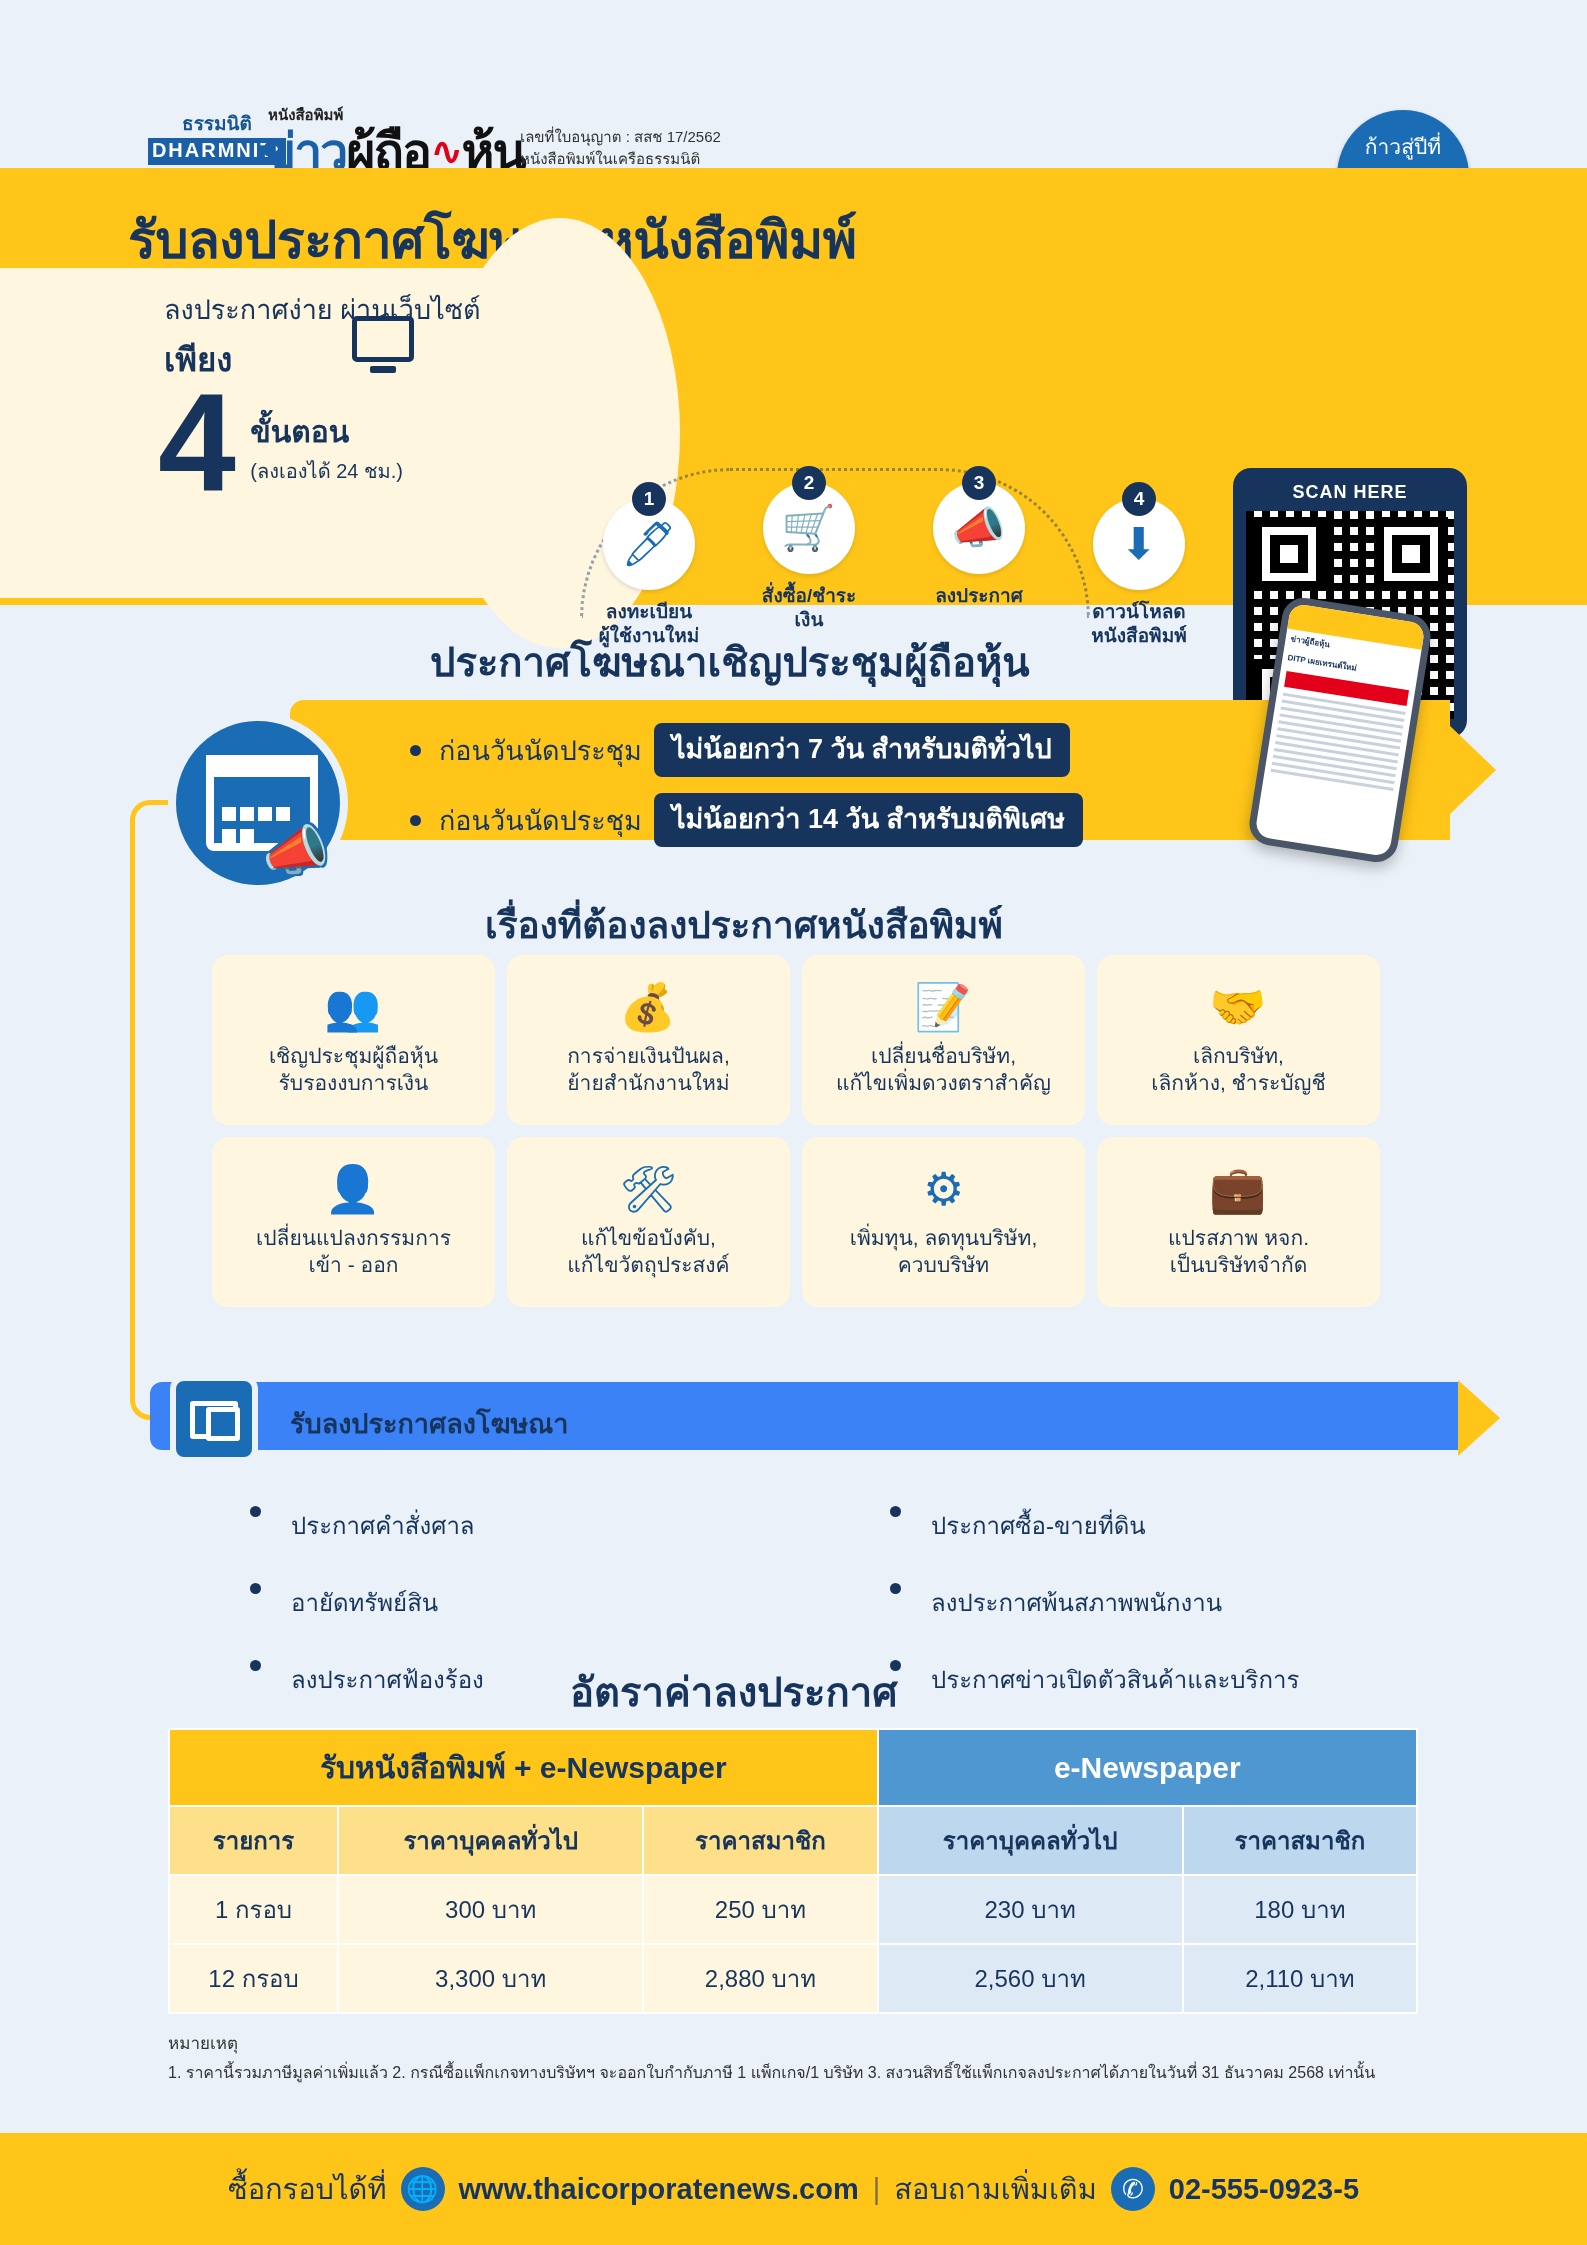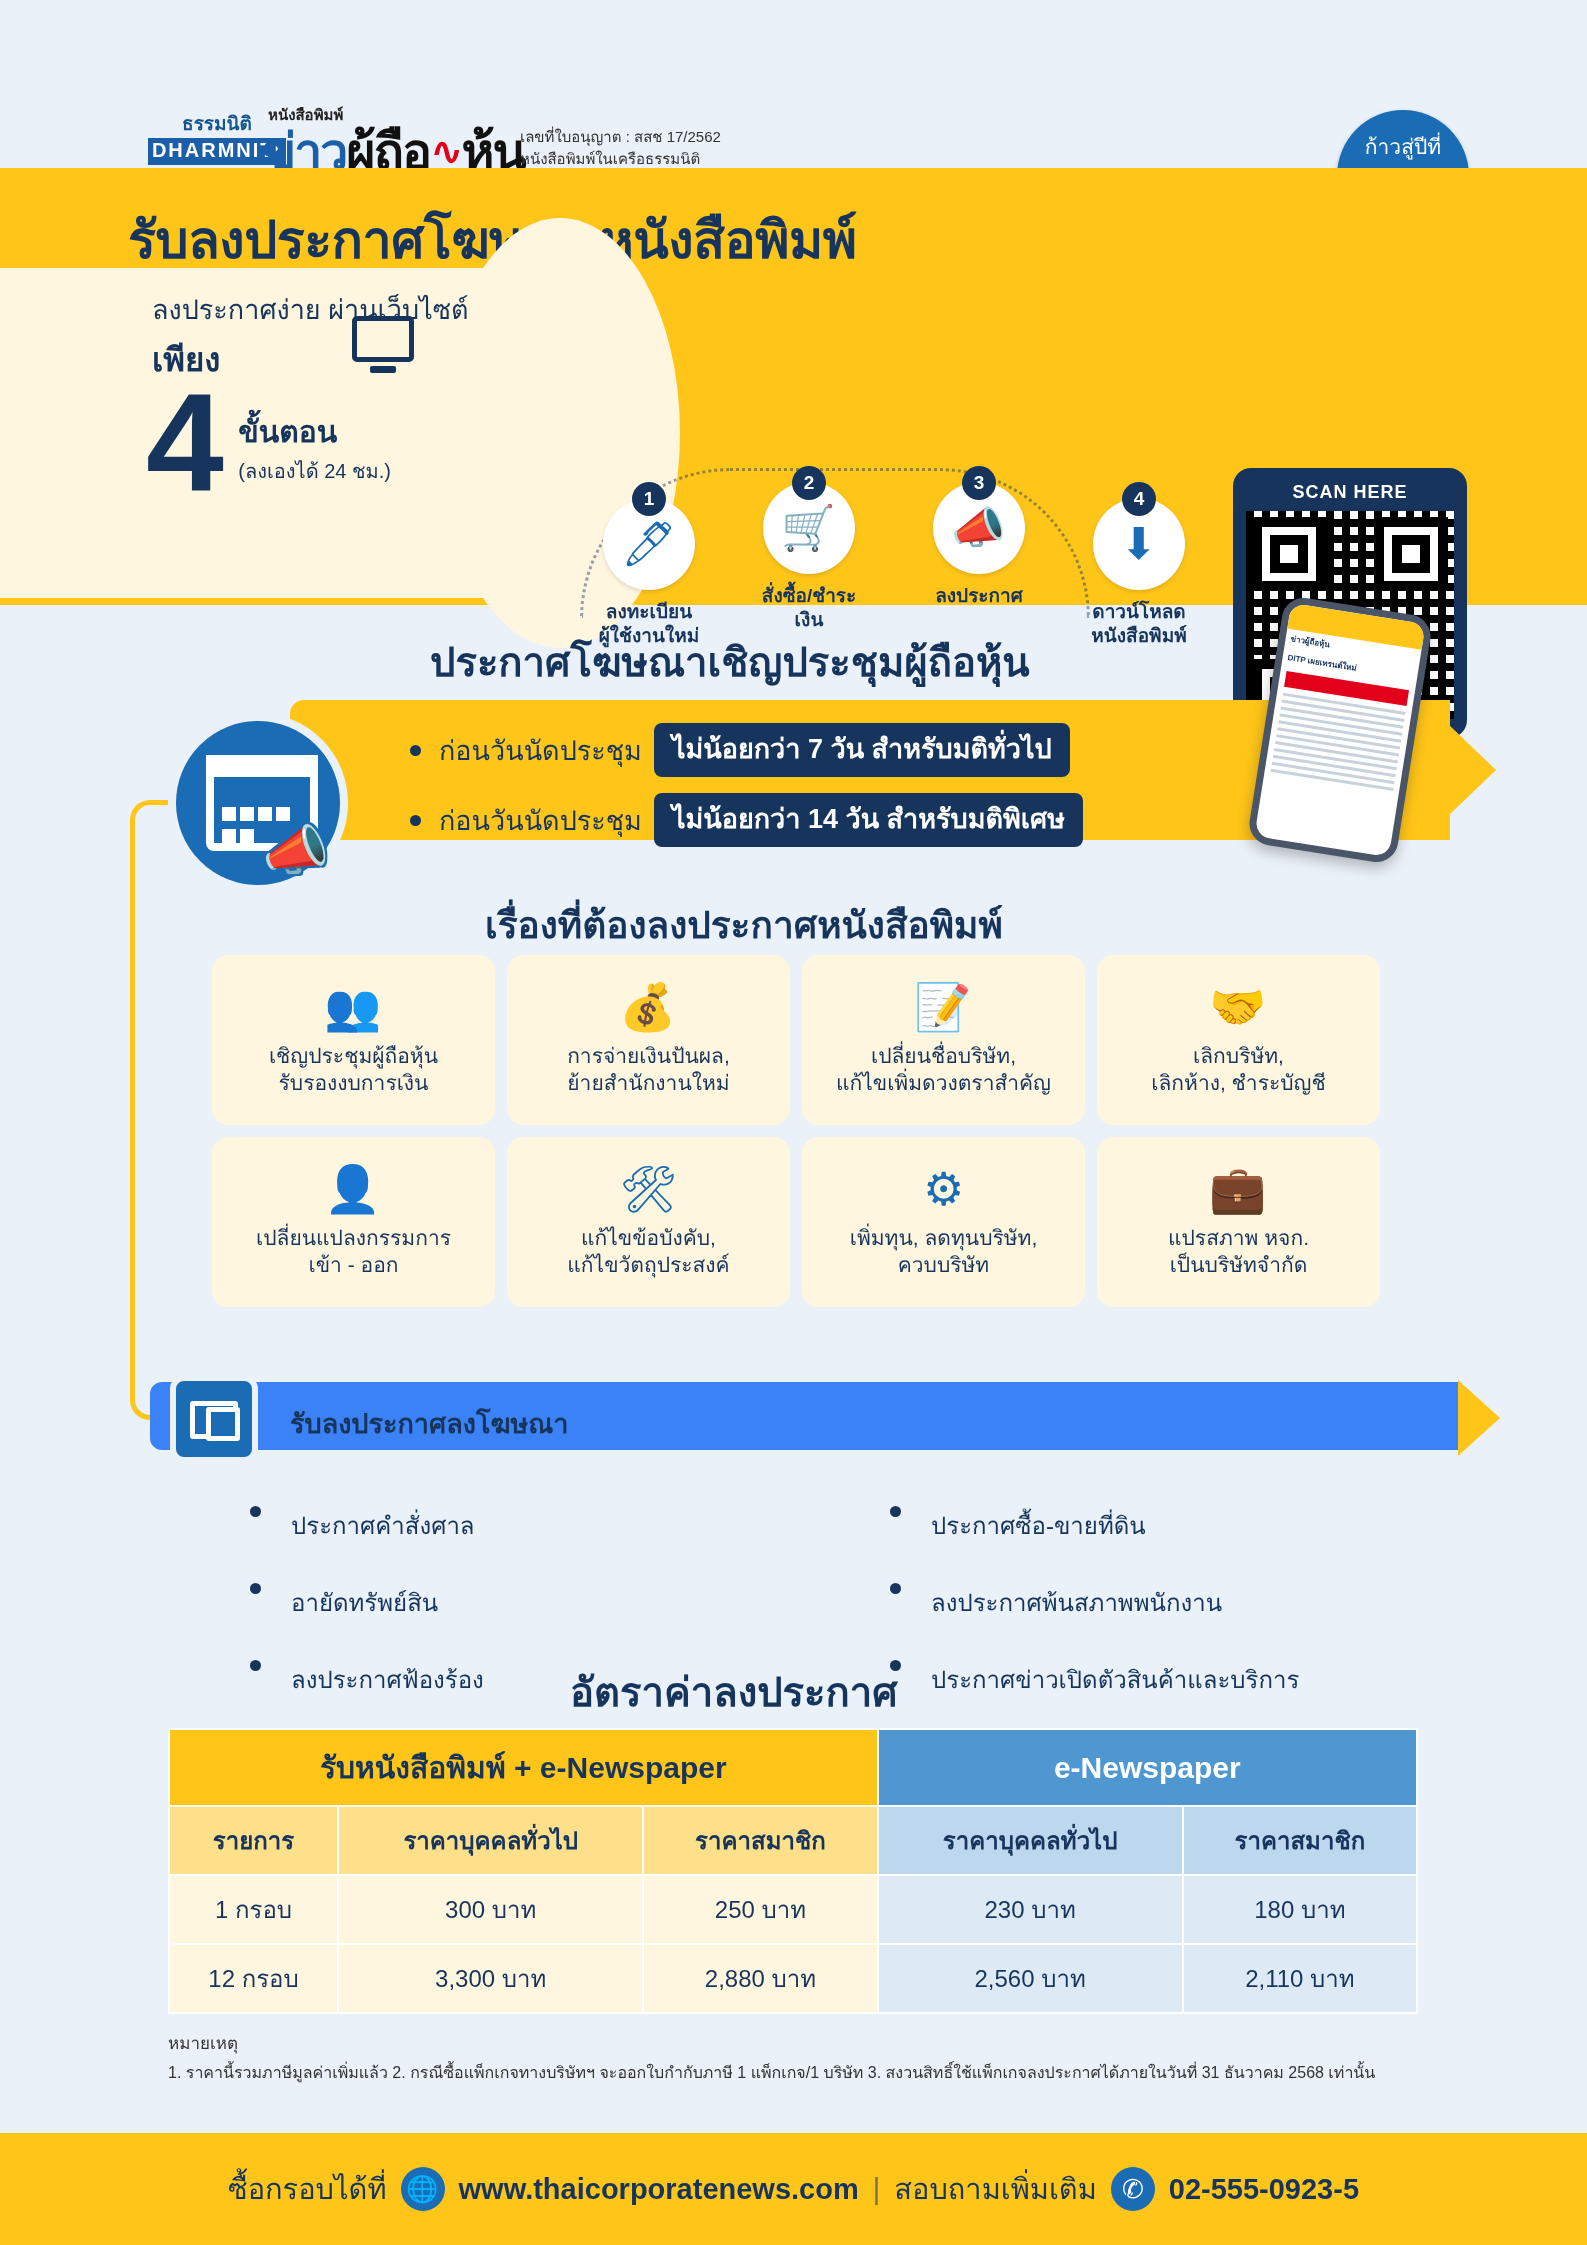--- a/index.html
+++ b/index.html
@@ -76,21 +76,21 @@
     position: absolute; left: -140px; top: 100px;
     width: 760px; height: 330px; border-radius: 34px;
     background: #fff6e0;
   }
   .cream-blob:after {
     content: ""; position: absolute; right: -60px; top: -50px;
     width: 240px; height: 430px; background: #fff6e0;
     border-radius: 50%;
   }
   .steps-left {
-    position: absolute; left: 138px; top: 120px; width: 420px;
+    position: absolute; left: 150px; top: 120px; width: 420px;
     z-index: 4; color: #17355c;
   }
   .steps-left .l1 { font-size: 27px; margin-left: 14px; }
   .steps-left .l2 { font-size: 33px; font-weight: bold; margin-left: 14px; margin-top: 2px;}
   .steps-left .big {
     font-size: 140px; font-weight: bold; line-height: .82; display: inline-block;
     margin-left: 8px;
   }
   .steps-left .side {
     display: inline-block; vertical-align: bottom; margin-left: 10px; margin-bottom: 14px;

